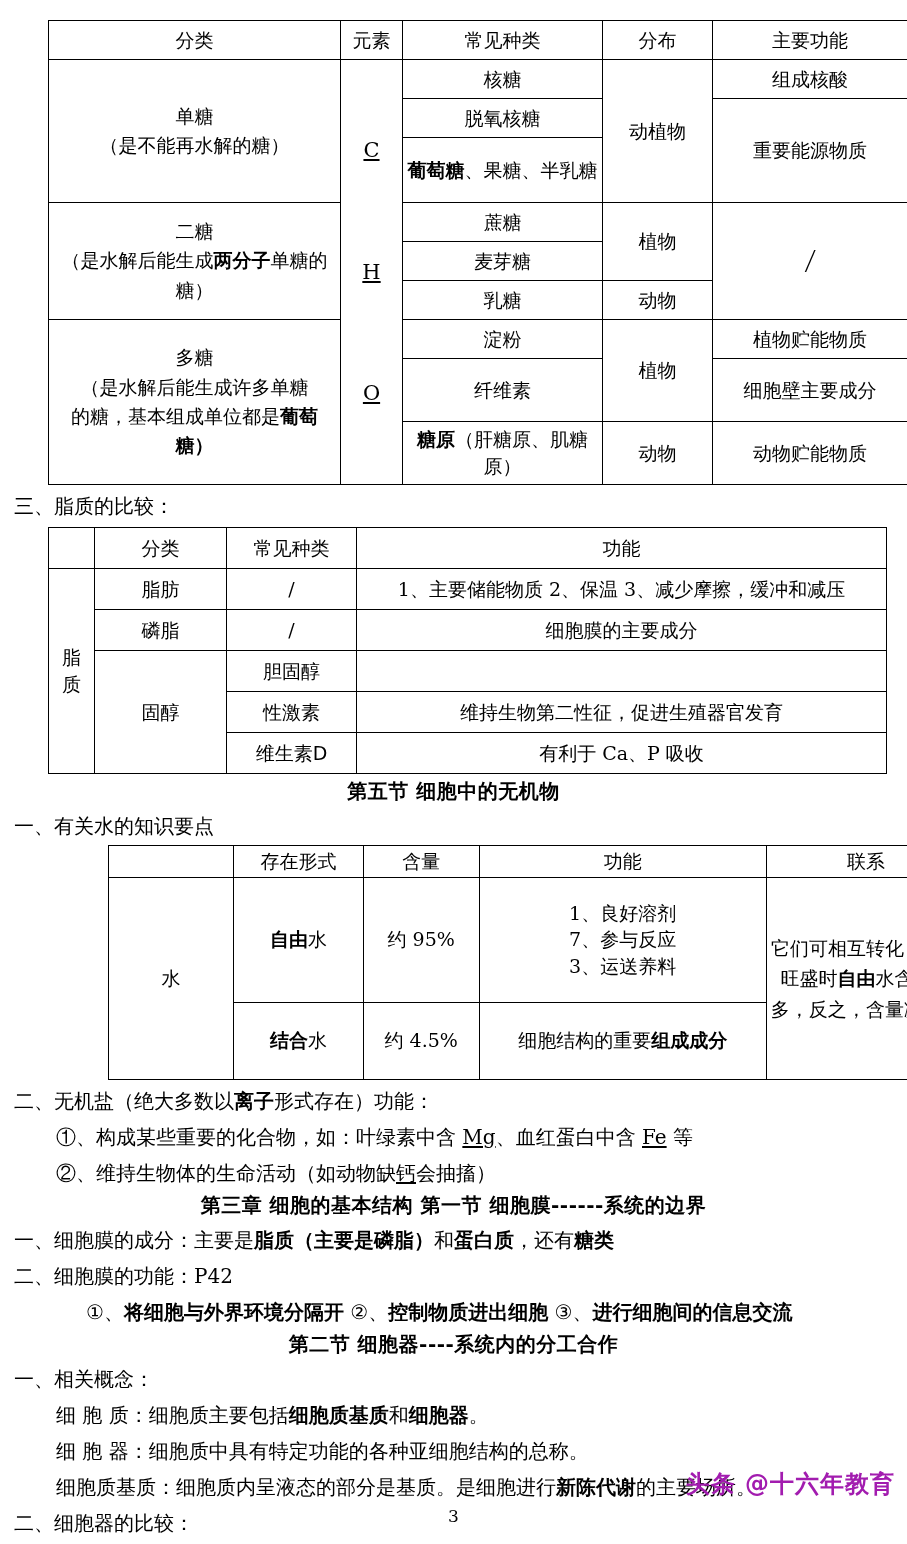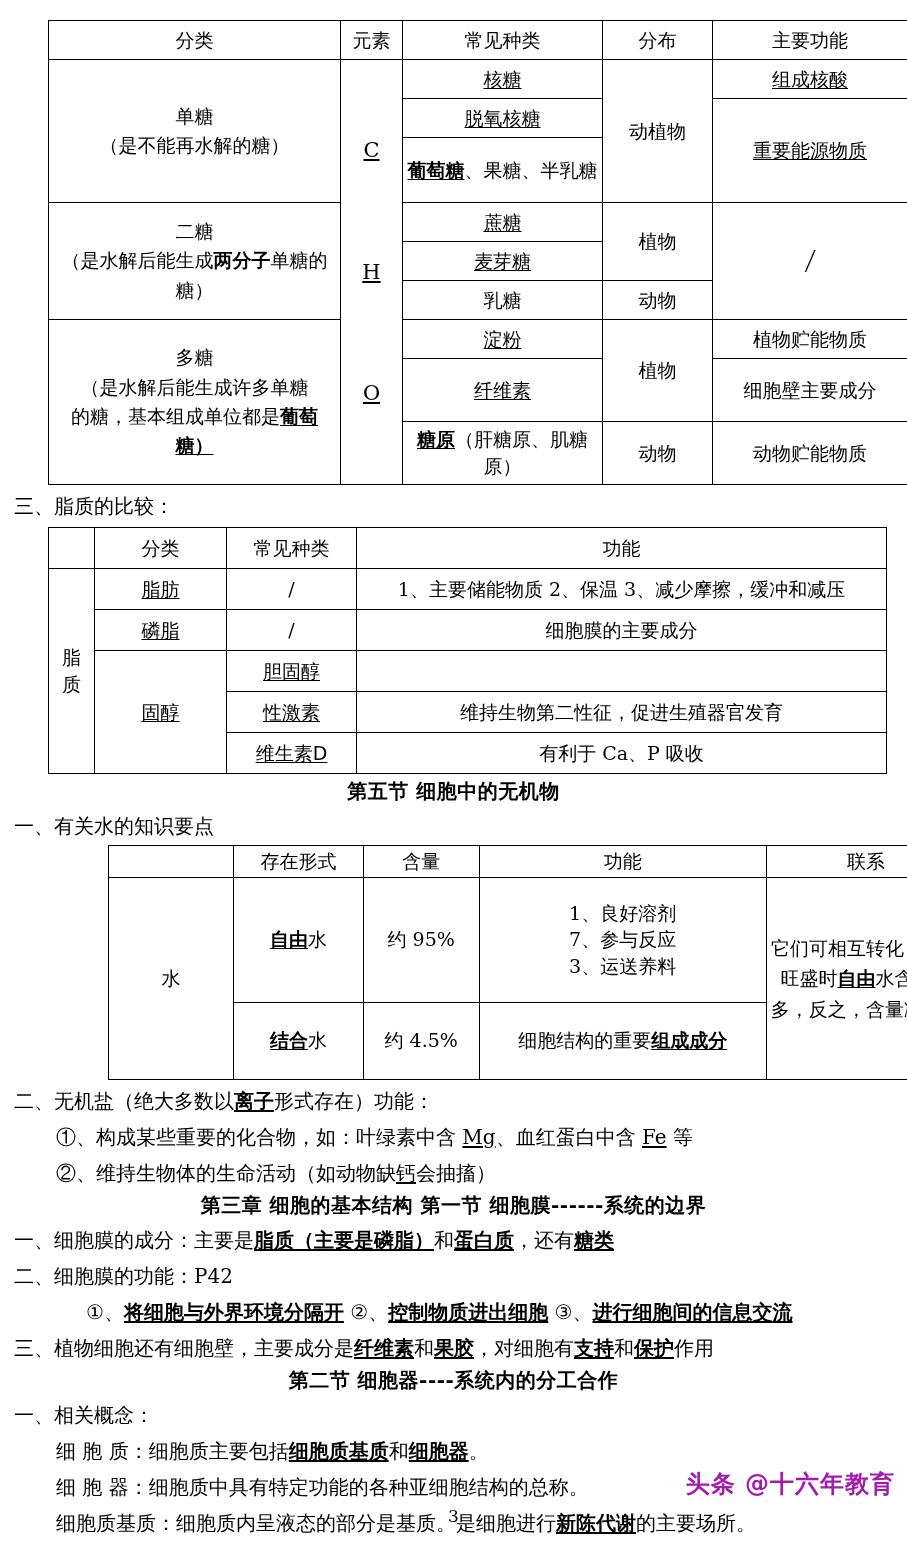--- a/index.html
+++ b/index.html
@@ -29,21 +29,21 @@
     border:1.6px solid #000;
     padding:2px 4px;
     vertical-align:middle;
     text-align:center;
     font-weight:normal;
     font-size:19px;
     line-height:1.42;
   }
   .b{font-family:"DejaVu Sans","Liberation Sans",sans-serif;font-weight:bold;}
   .u{text-decoration:underline;text-underline-offset:2px;}
-  .bu{font-family:"DejaVu Sans","Liberation Sans",sans-serif;font-weight:bold;text-decoration:underline;text-underline-offset:2px;}
+  .bu{font-family:"DejaVu Sans","Liberation Sans",sans-serif;font-weight:bold;text-underline-offset:2px;}
   .left{text-align:left;padding-left:8px;}
   .just{text-align:justify;text-align-last:justify;padding-left:8px;padding-right:8px;margin-left:20px;}
 
   
   #sugar-table{
     margin:20px 0 0 48px;
     width:859px;
   }
   #sugar-table td{height:34px;}
   #sugar-table .cat{font-size:19px;line-height:1.55;}
@@ -273,21 +273,20 @@
 
   <div class="line">二、无机盐（绝大多数以<span class="bu">离子</span>形式存在）功能：</div>
   <div class="line indent1">①、构成某些重要的化合物，如：叶绿素中含 <span class="u">Mg</span>、血红蛋白中含 <span class="u">Fe</span> 等</div>
   <div class="line indent1">②、维持生物体的生命活动（如动物缺<span class="u">钙</span>会抽搐）</div>
 
   <div class="heading">第三章      细胞的基本结构      第一节   细胞膜------系统的边界</div>
 
   <div class="line">一、细胞膜的成分：主要是<span class="bu">脂质（主要是磷脂）</span>和<span class="bu">蛋白质</span>，还有<span class="bu">糖类</span></div>
   <div class="line">二、细胞膜的功能：P42</div>
   <div class="line indent2">①、<span class="bu">将细胞与外界环境分隔开</span> ②、<span class="bu">控制物质进出细胞</span> ③、<span class="bu">进行细胞间的信息交流</span></div>
-  <div class="line">三、植物细胞还有细胞壁，主要成分是<span class="bu">纤维素</span>和<span class="bu">果胶</span>，对细胞有<span class="bu">支持</span>和<span class="bu">保护</span>作用</div>
 
   <div class="heading">第二节   细胞器----系统内的分工合作</div>
 
   <div class="line">一、相关概念：</div>
   <div class="line indent1"><span>细 胞 质</span>：细胞质主要包括<span class="bu">细胞质基质</span>和<span class="bu">细胞器</span>。</div>
   <div class="line indent1"><span>细 胞 器</span>：细胞质中具有特定功能的各种亚细胞结构的总称。</div>
   <div class="line indent1"><span>细胞质基质</span>：细胞质内呈液态的部分是基质。是细胞进行<span class="bu">新陈代谢</span>的主要场所。</div>
 
   <div class="line">二、细胞器的比较：</div>
 

